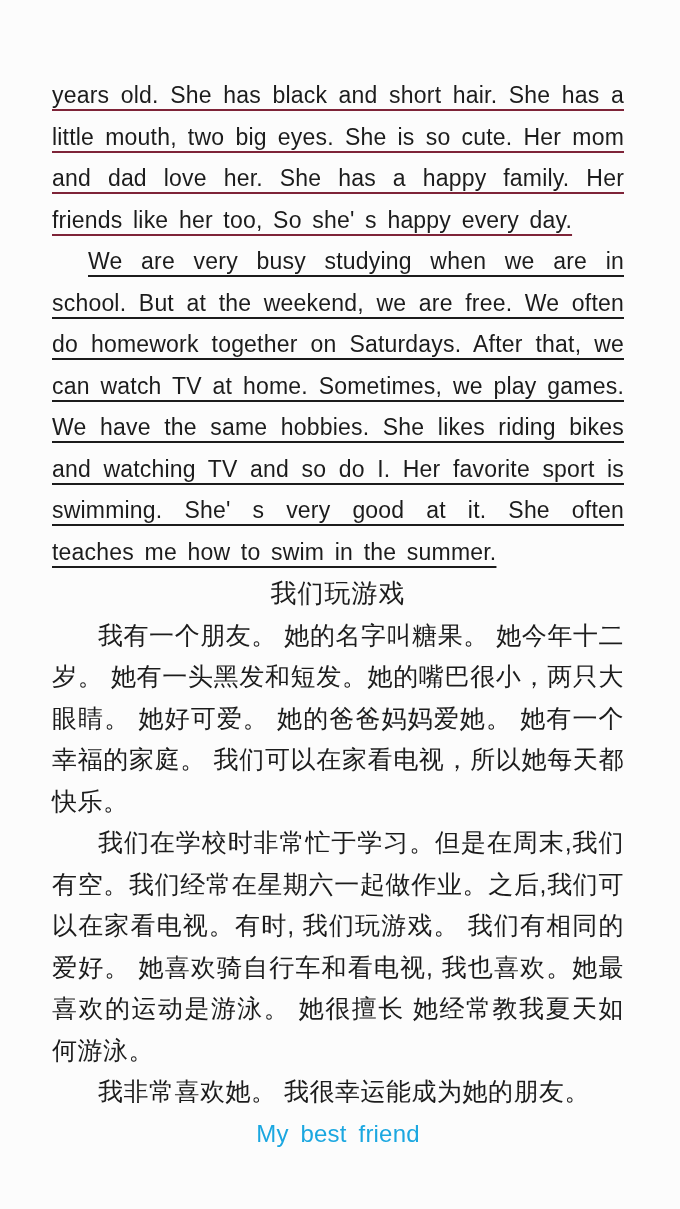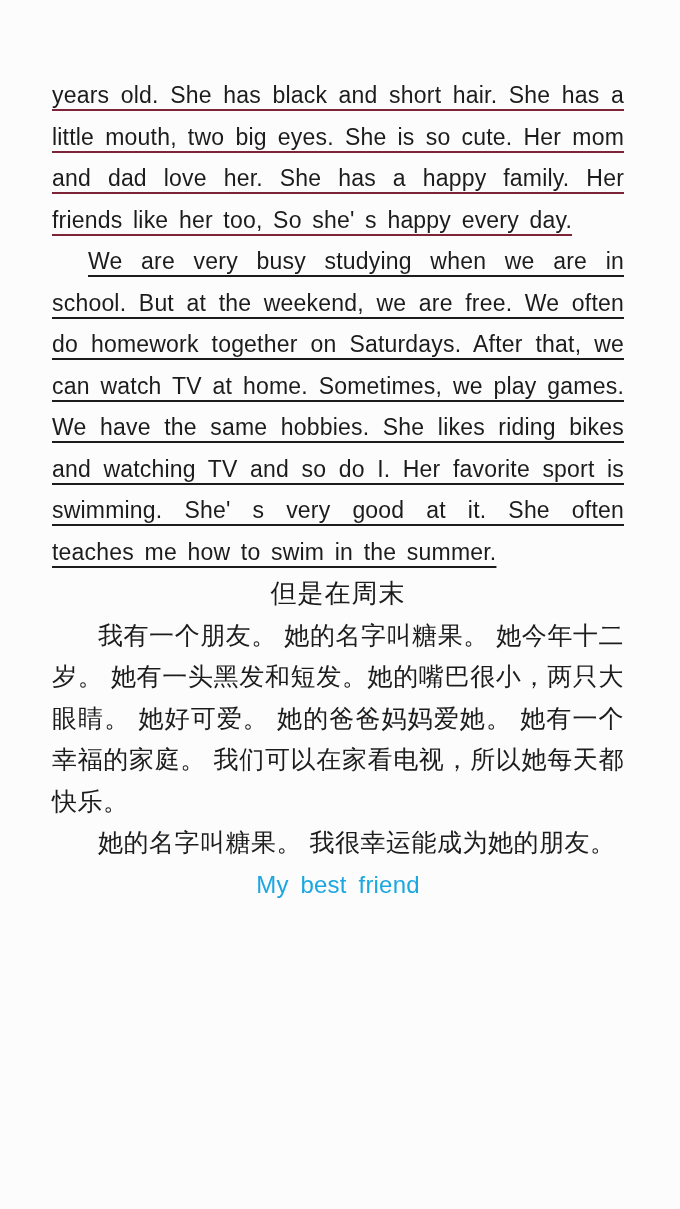--- a/index.html
+++ b/index.html
@@ -71,22 +71,23 @@
 </head>
 <body>
 
 <div class="page">
 
   <p class="en underlined">years old. She has black and short hair. She has a little mouth, two big eyes. She is so cute. Her mom and dad love her. She has a happy family. Her friends like her too, So she' s happy every day.</p>
 
   <p class="en underlined indent-en">We are very busy studying when we are in school. But at the weekend, we are free. We often do homework together on Saturdays. After that, we can watch TV at home. Sometimes, we play games. We have the same hobbies. She likes riding bikes and watching TV and so do I. Her favorite sport is swimming. She' s very good at it. She often teaches me how to swim in the summer.</p>
 
 
-  <h2 class="zh heading-zh">但是在周末</h2>
+  <h2 class="zh heading-zh">我们玩游戏</h2>
 
   <p class="zh indent-zh">我有一个朋友。 她的名字叫糖果。 她今年十二岁。 她有一头黑发和短发。她的嘴巴很小，两只大眼睛。 她好可爱。 她的爸爸妈妈爱她。 她有一个幸福的家庭。 我们可以在家看电视，所以她每天都快乐。</p>
 
+  <p class="zh indent-zh">我们在学校时非常忙于学习。但是在周末,我们有空。我们经常在星期六一起做作业。之后,我们可以在家看电视。有时, 我们玩游戏。 我们有相同的爱好。 她喜欢骑自行车和看电视, 我也喜欢。她最喜欢的运动是游泳。 她很擅长 她经常教我夏天如何游泳。</p>
 
-  <p class="zh indent-zh">她的名字叫糖果。 我很幸运能成为她的朋友。</p>
+  <p class="zh indent-zh">我非常喜欢她。 我很幸运能成为她的朋友。</p>
 
   <h2 class="en heading-blue">My best friend</h2>
 
 </div>
 
 </body></html>

